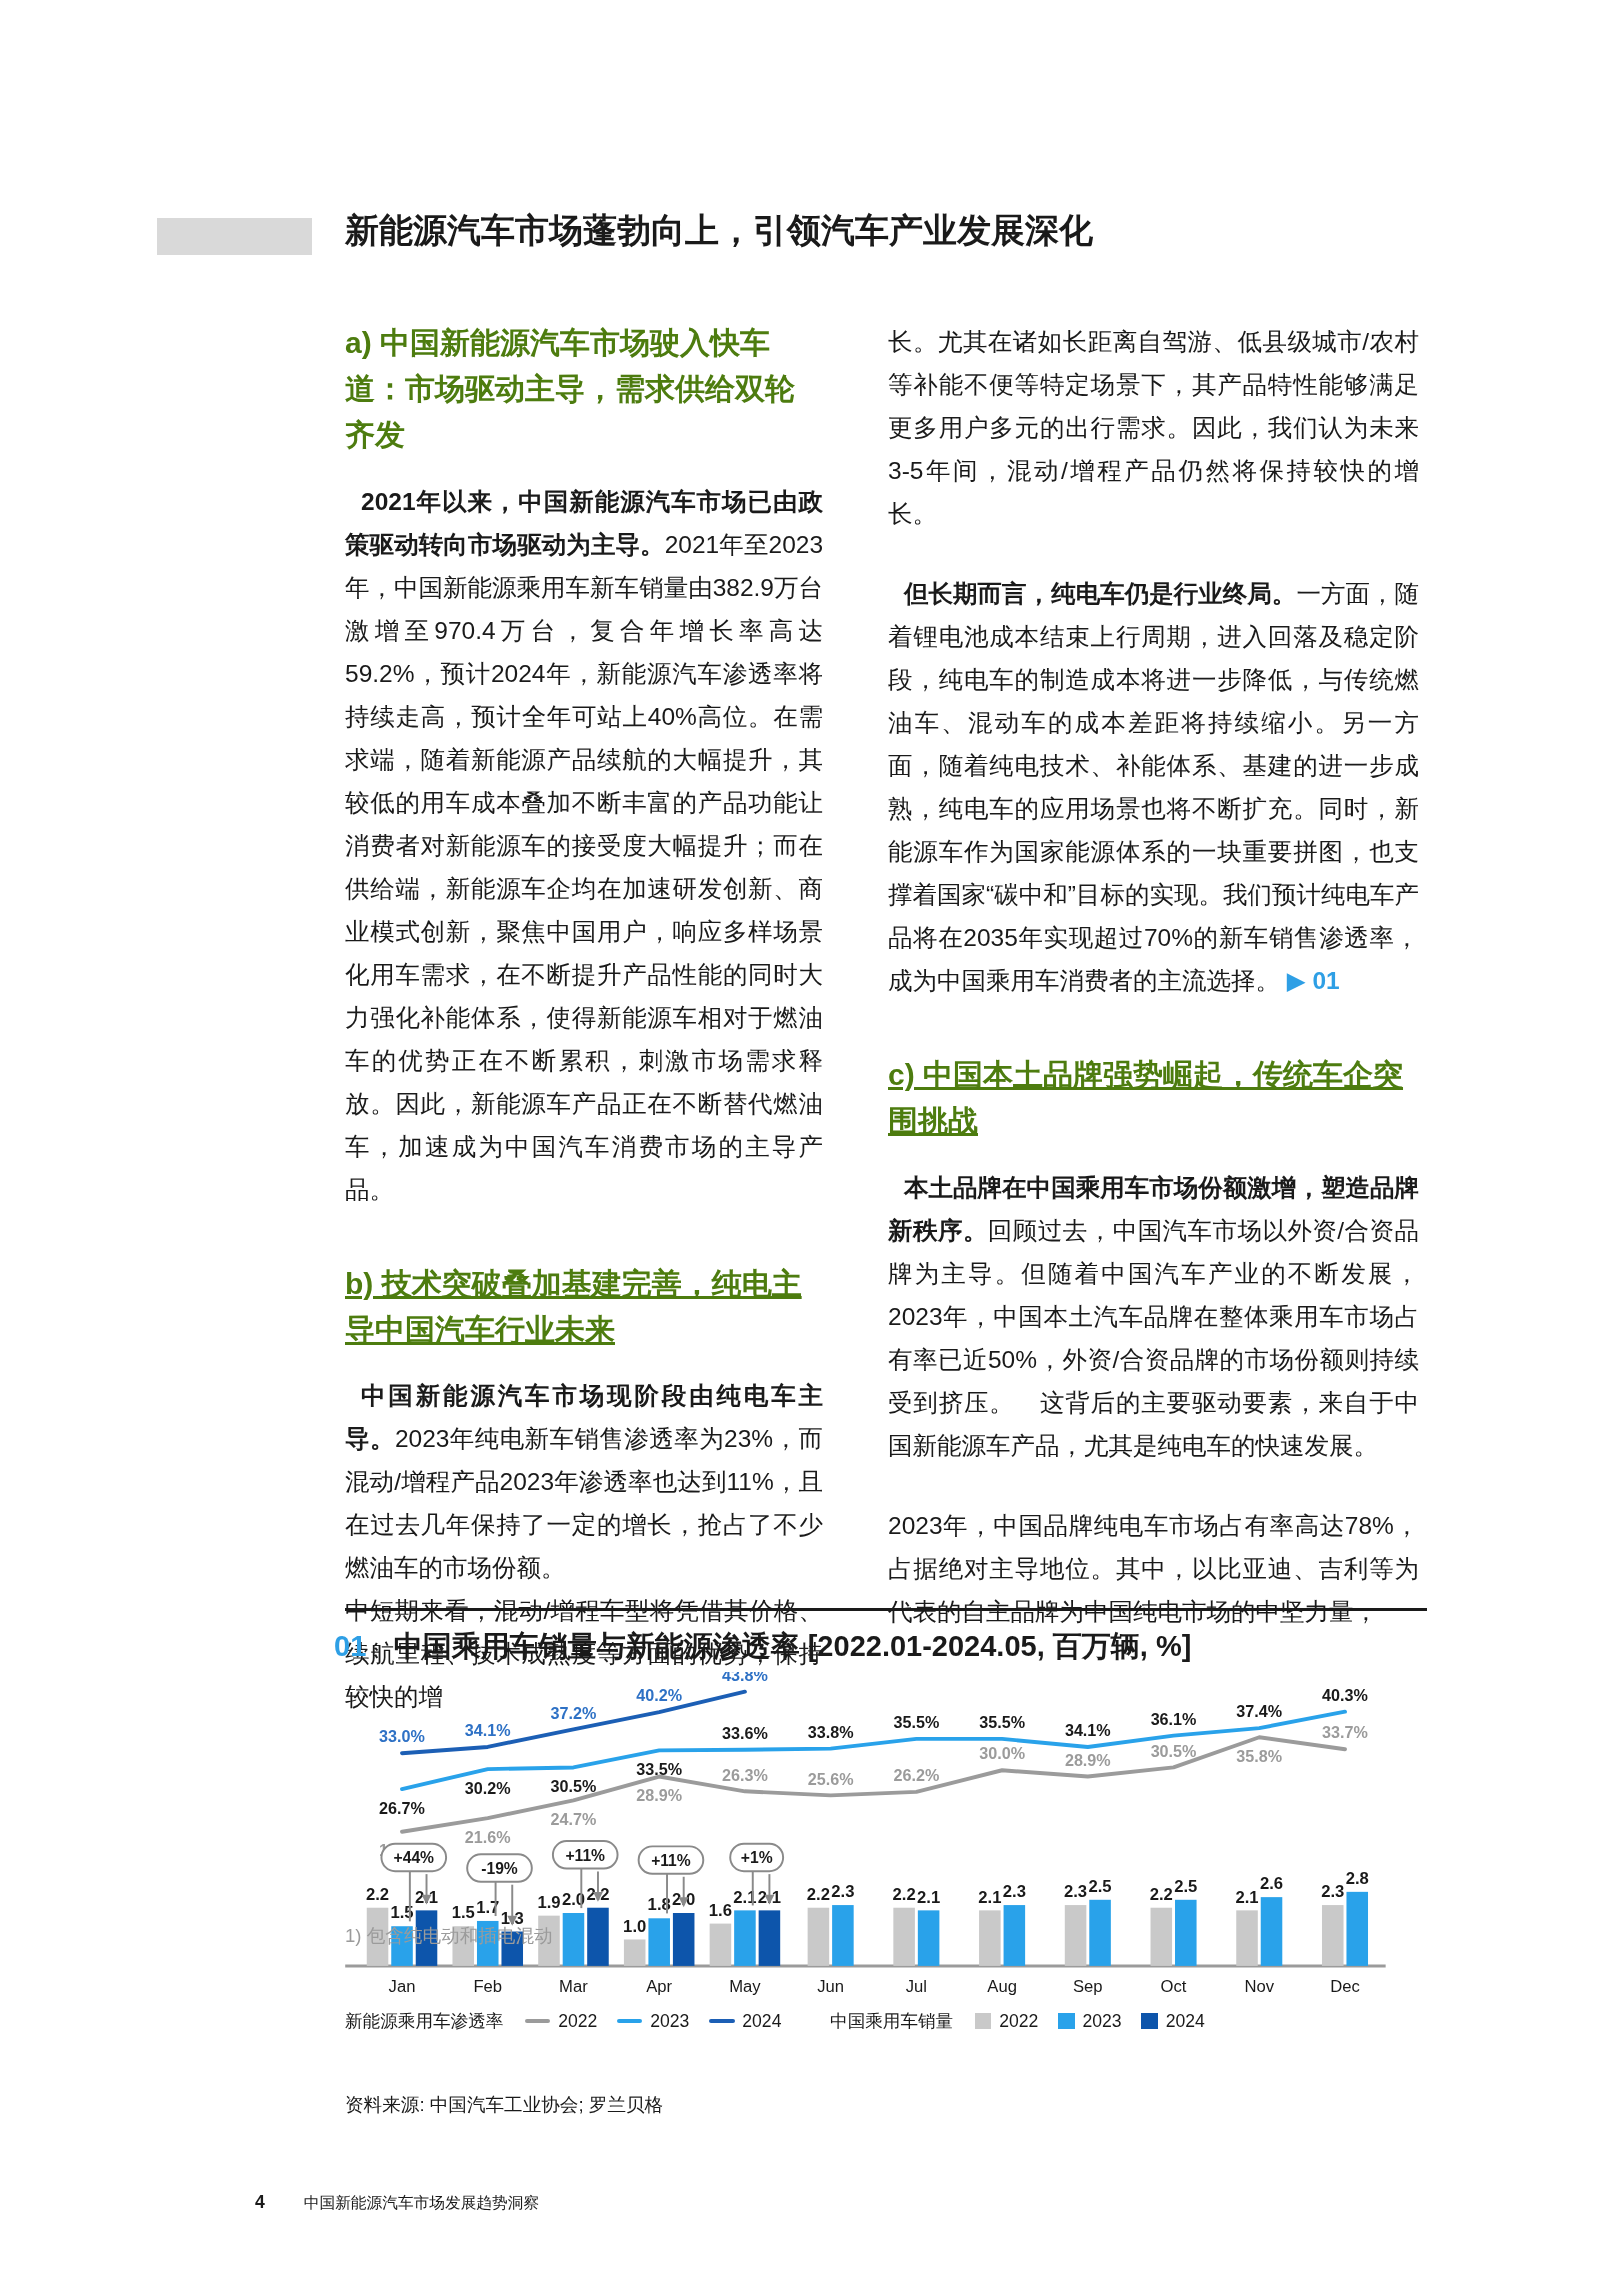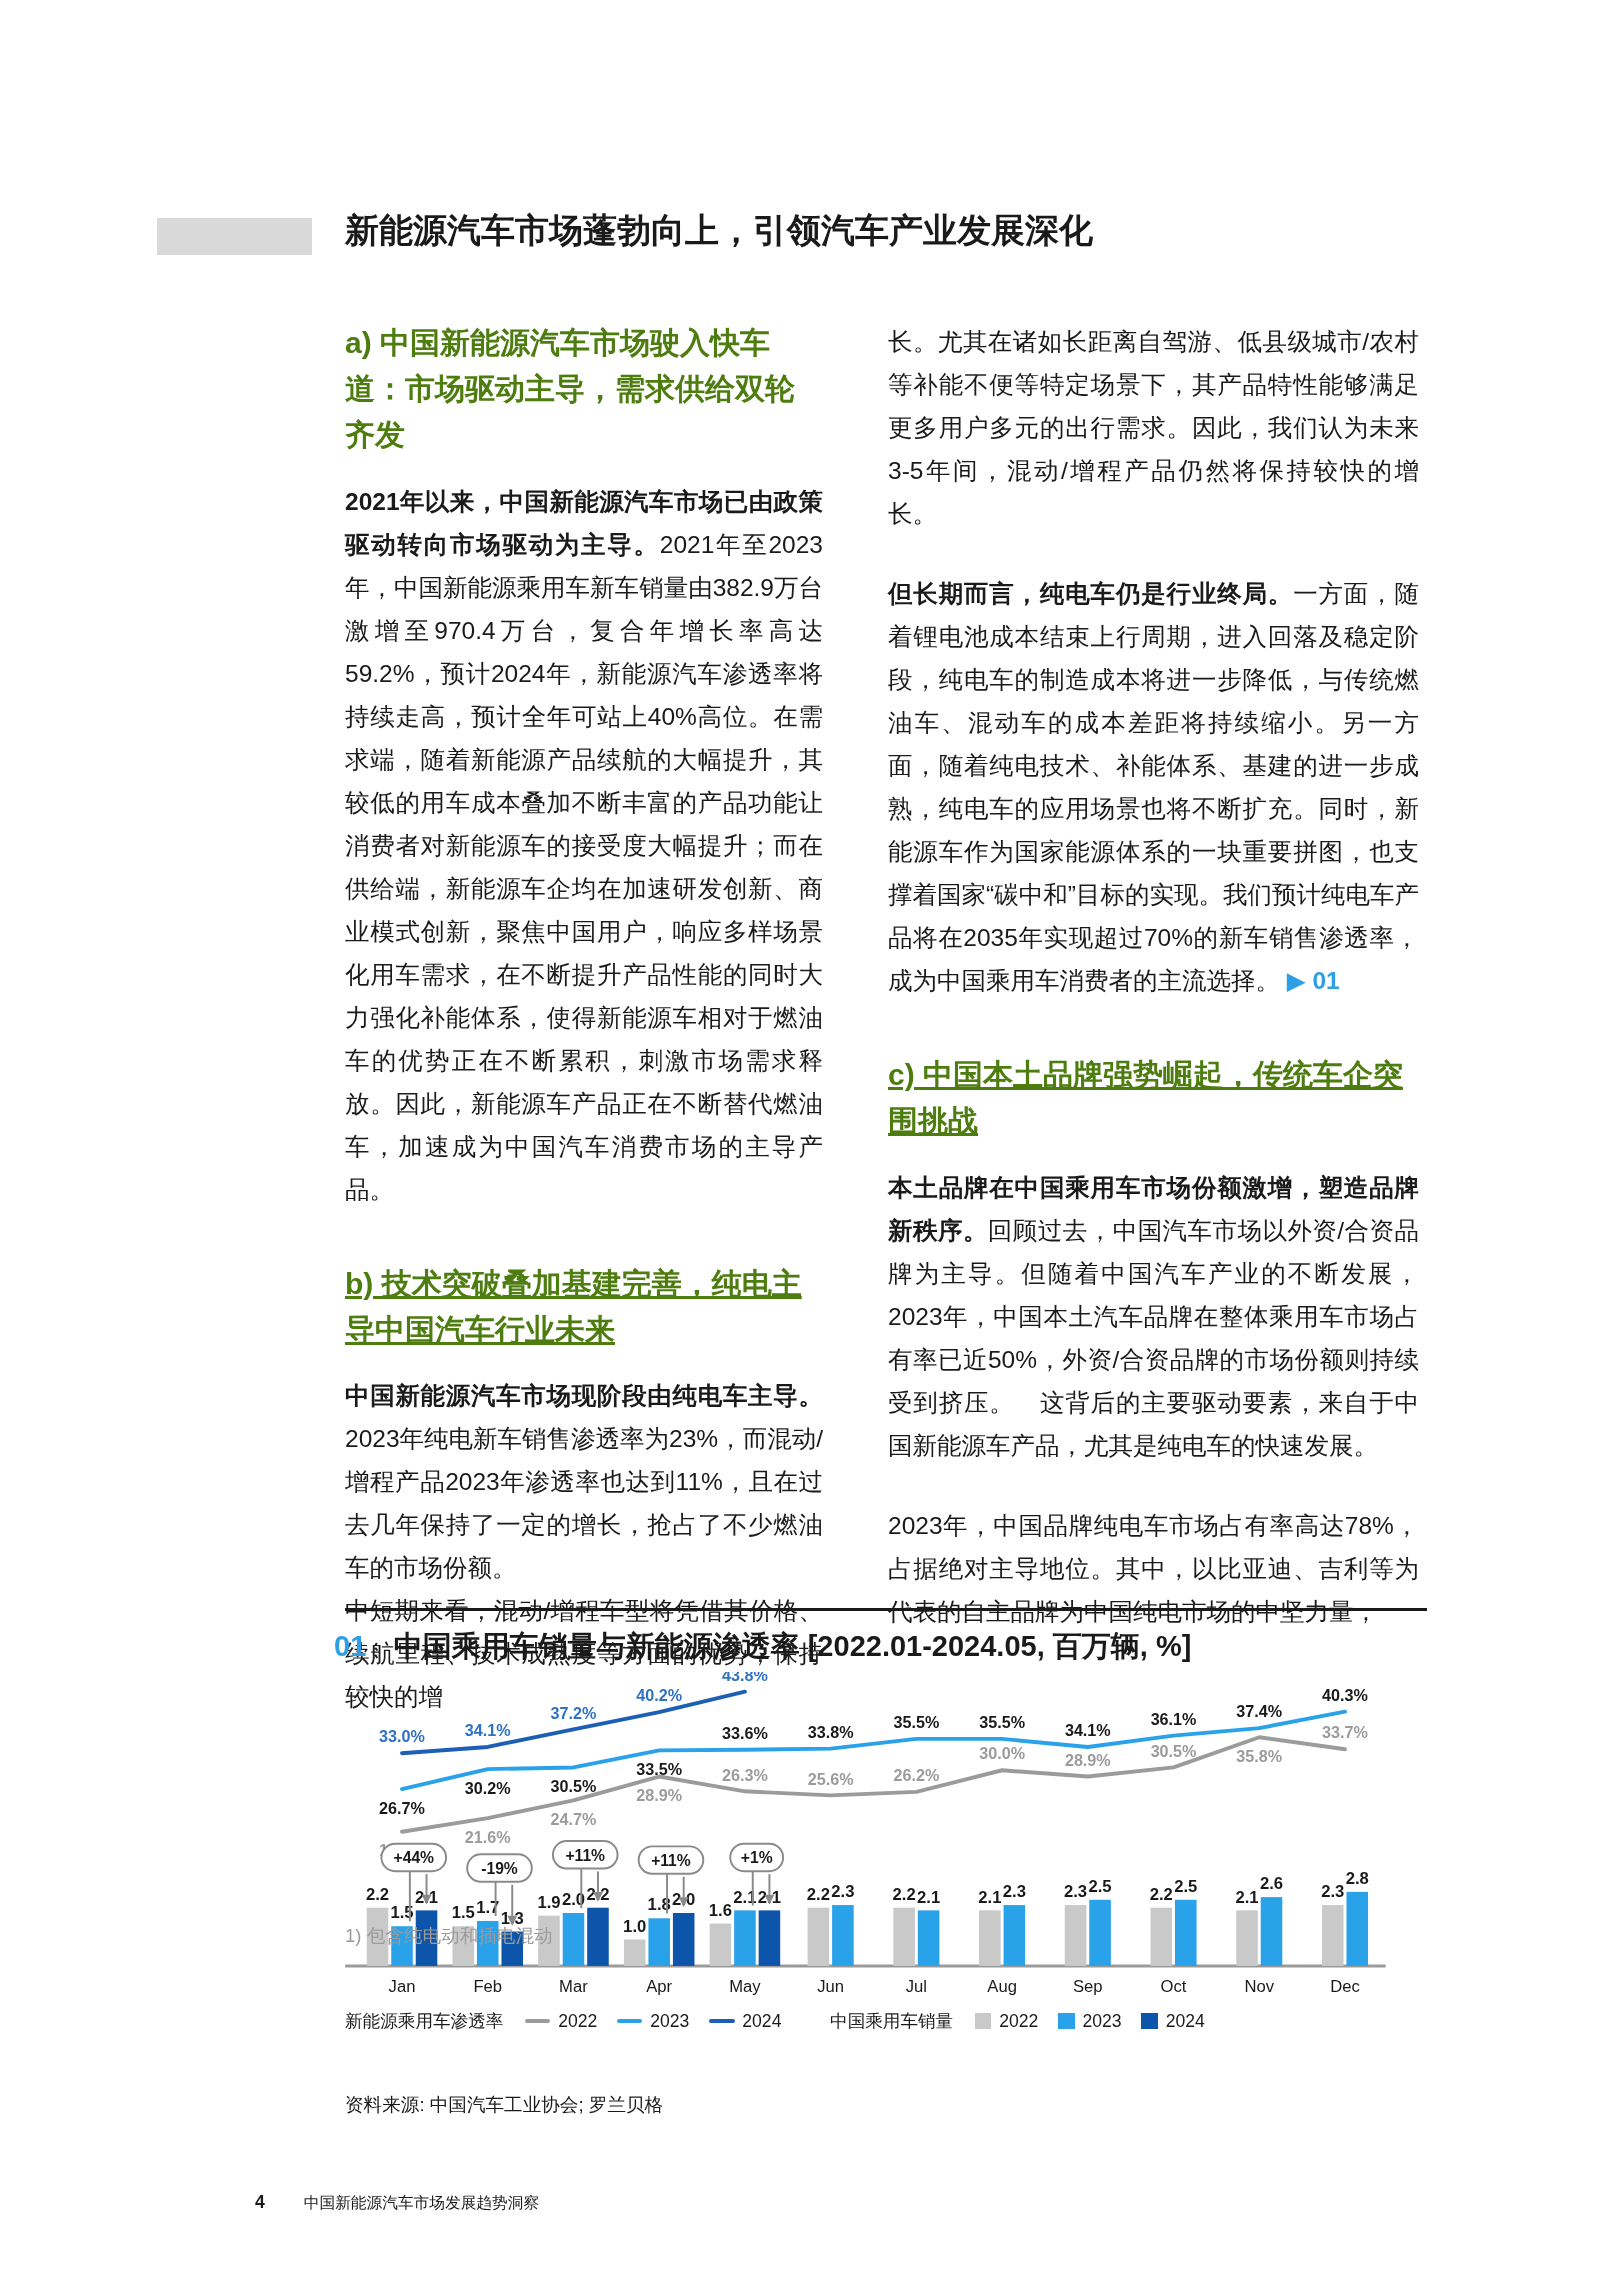--- a/index.html
+++ b/index.html
@@ -8,21 +8,21 @@
   .title-rect{position:absolute;left:157px;top:218px;width:155px;height:37px;background:#D9D9D9;}
   .page-title{position:absolute;left:345px;top:208px;font-size:34px;font-weight:bold;white-space:nowrap;}
   .col{position:absolute;top:320px;font-size:24.5px;line-height:43px;text-align:justify;}
   .col-left{left:345px;width:478px;}
   .col-right{left:888px;width:531px;}
   .sec-head{color:#4d7c0f;font-size:30px;line-height:46px;font-weight:bold;margin:0 0 21.6px 0;text-align:left;}
   .sec-head.later{margin-top:50px;text-decoration:underline;}
   .col p{margin:0 0 37px 0;}
   .col p.tight{margin:0;}
   .col p.first{margin-top:0;}
-  strong{font-weight:bold;}
+  strong{font-weight:bold;margin-left:16px;}
   .fig-ref{color:#2E9FE5;font-weight:bold;white-space:nowrap;}
   .fig-rule{position:absolute;left:345px;top:1608px;width:1082px;height:2.9px;background:#1A1A1A;}
   .fig-head{position:absolute;left:334px;top:1627px;width:1082px;display:flex;align-items:baseline;}
   .fig-num{color:#2E9FE5;font-weight:bold;font-size:29px;margin-right:27.4px;}
   .fig-title{font-weight:bold;font-size:29px;}
   .chart-svg{position:absolute;left:345px;top:1672px;width:1082px;height:338px;}
   .legend{position:absolute;left:345px;top:2009px;display:flex;align-items:center;font-size:17.6px;justify-content:center;}
   .legend .lab{margin-right:21.6px;}
   .legend .grp-gap{margin-left:29px;}
   .legend .item{display:flex;align-items:center;margin-right:19.6px;}

